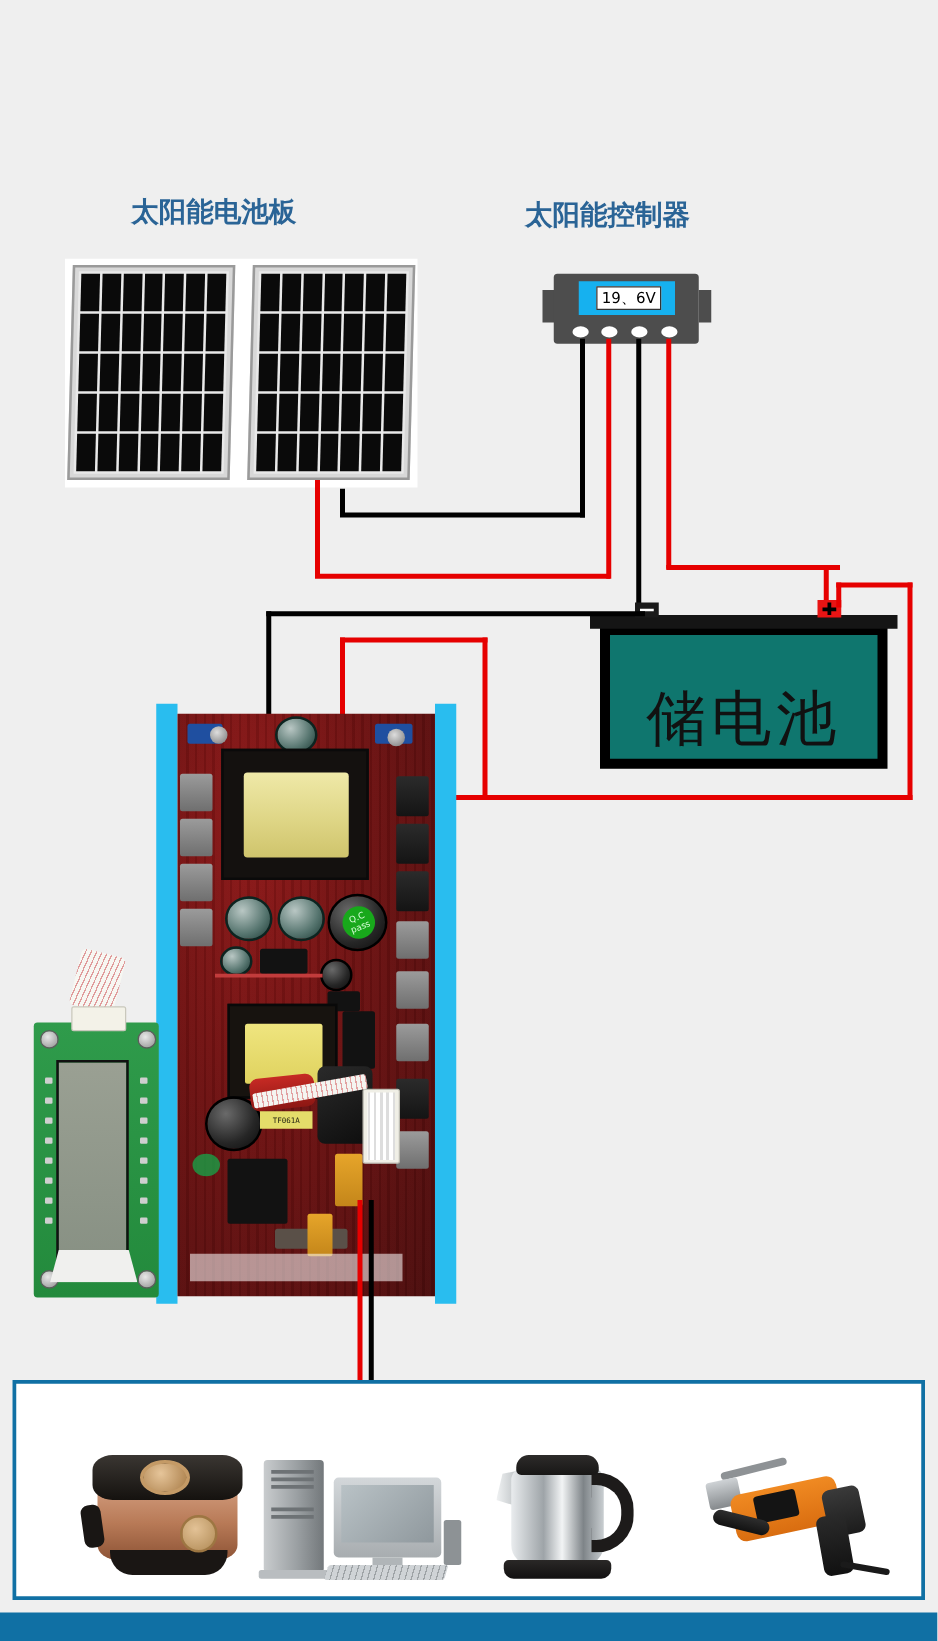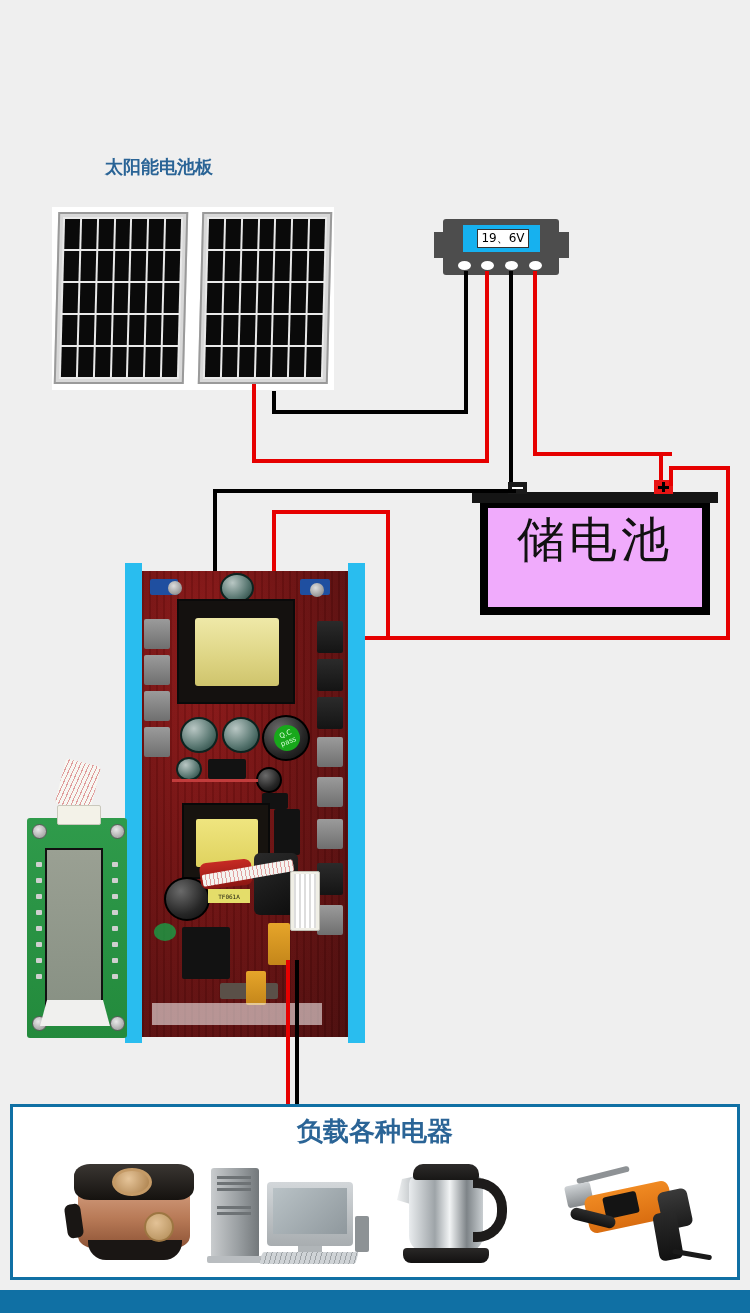--- a/index.html
+++ b/index.html
@@ -18,21 +18,21 @@
     background:#1070a4;
     display:flex;align-items:center;justify-content:center;
   }
   .header-title{
     color:#ffffff;font-size:39px;font-weight:bold;letter-spacing:2px;
     font-family:"DejaVu Sans","Liberation Sans",sans-serif;
   }
 
   
   .lbl{
-    position:absolute;color:#2a6496;font-size:18px;font-weight:bold;
+    position:absolute;color:#2a6496;font-size:22px;font-weight:bold;
     white-space:nowrap;font-family:"DejaVu Sans","Liberation Sans",sans-serif;
   }
   #lbl-panel{left:105px;top:155px;}
   #lbl-ctrl{left:420px;top:157px;}
 
   
   .panel-bg{position:absolute;left:52px;top:207px;width:282px;height:183px;background:#ffffff;}
   .panel{
     position:absolute;background:#d8d8d8;
     border:2px solid #9a9a9a;
@@ -54,21 +54,21 @@
     position:absolute;left:477px;top:229px;width:52px;height:19px;background:#ffffff;
     border:1px solid #333;box-sizing:border-box;
     font-size:12px;line-height:17px;text-align:center;color:#000;
     font-family:"DejaVu Sans","Liberation Sans",sans-serif;
   }
   .ctrl-hole{position:absolute;top:261px;width:13px;height:9px;background:#fff;border-radius:50%;}
   #hole-1{left:458px;} #hole-2{left:481px;} #hole-3{left:505px;} #hole-4{left:529px;}
 
   
   .batt-box{position:absolute;left:480px;top:500px;width:230px;height:115px;background:#000;padding:8px;box-sizing:border-box;}
-  .batt-face{width:100%;height:100%;background:#f0abfc;display:flex;align-items:flex-start;justify-content:center;}
+  .batt-face{width:100%;height:100%;background:#0f766e;display:flex;align-items:flex-end;justify-content:center;}
   .batt-text{font-size:48px;color:#111;font-weight:normal;letter-spacing:4px;
     font-family:"DejaVu Serif","Liberation Serif",serif;}
   .batt-lid{position:absolute;left:472px;top:492px;width:246px;height:11px;background:#151515;}
   .term-neg{position:absolute;left:508px;top:482px;width:19px;height:12px;background:#1a1a1a;}
   .term-neg::after{content:"";position:absolute;left:4px;top:5px;width:11px;height:2px;background:#fff;}
   .term-pos{position:absolute;left:654px;top:480px;width:19px;height:14px;background:#e81414;}
   .term-pos::before{content:"";position:absolute;left:8px;top:2px;width:3px;height:10px;background:#000;}
   .term-pos::after{content:"";position:absolute;left:4px;top:6px;width:11px;height:3px;background:#000;}
 
   
@@ -198,20 +198,21 @@
   .dr-depth{position:absolute;left:16px;top:12px;width:54px;height:6px;background:#8e9295;border-radius:3px;transform:rotate(-14deg);}
   .dr-cord{position:absolute;left:112px;top:92px;width:40px;height:5px;background:#1a1a1a;border-radius:3px;transform:rotate(10deg);}
 </style>
 </head>
 <body>
 
 <div id="stage">
 
 
   <div class="lbl" id="lbl-panel">太阳能电池板</div>
+  <div class="lbl" id="lbl-ctrl">太阳能控制器</div>
 
   <div class="panel-bg"></div>
   <div class="panel" id="panel-a">
     <div class="panel-inner">
       <div class="cell"></div>
         <div class="cell"></div>
         <div class="cell"></div>
         <div class="cell"></div>
         <div class="cell"></div>
         <div class="cell"></div>
@@ -419,21 +420,20 @@
   <div class="lcd-pad" style="left:112px;top:910px;"></div>
   <div class="lcd-pad" style="left:112px;top:926px;"></div>
   <div class="lcd-pad" style="left:112px;top:942px;"></div>
   <div class="lcd-pad" style="left:112px;top:958px;"></div>
   <div class="lcd-pad" style="left:112px;top:974px;"></div>
 
   <div class="wire wr" style="left:286px;top:960px;width:4px;height:145px;"></div>
   <div class="wire wk" style="left:295px;top:960px;width:4px;height:145px;"></div>
 
   <div class="load-box"></div>
-  <div class="load-title">负载各种电器</div>
 
   <div class="appliance" style="left:60px;width:150px;">
     <div class="rc-body"></div>
     <div class="rc-base"></div>
     <div class="rc-top"></div>
     <div class="rc-knob"></div>
     <div class="rc-handle"></div>
     <div class="rc-dial"></div>
   </div>
 

